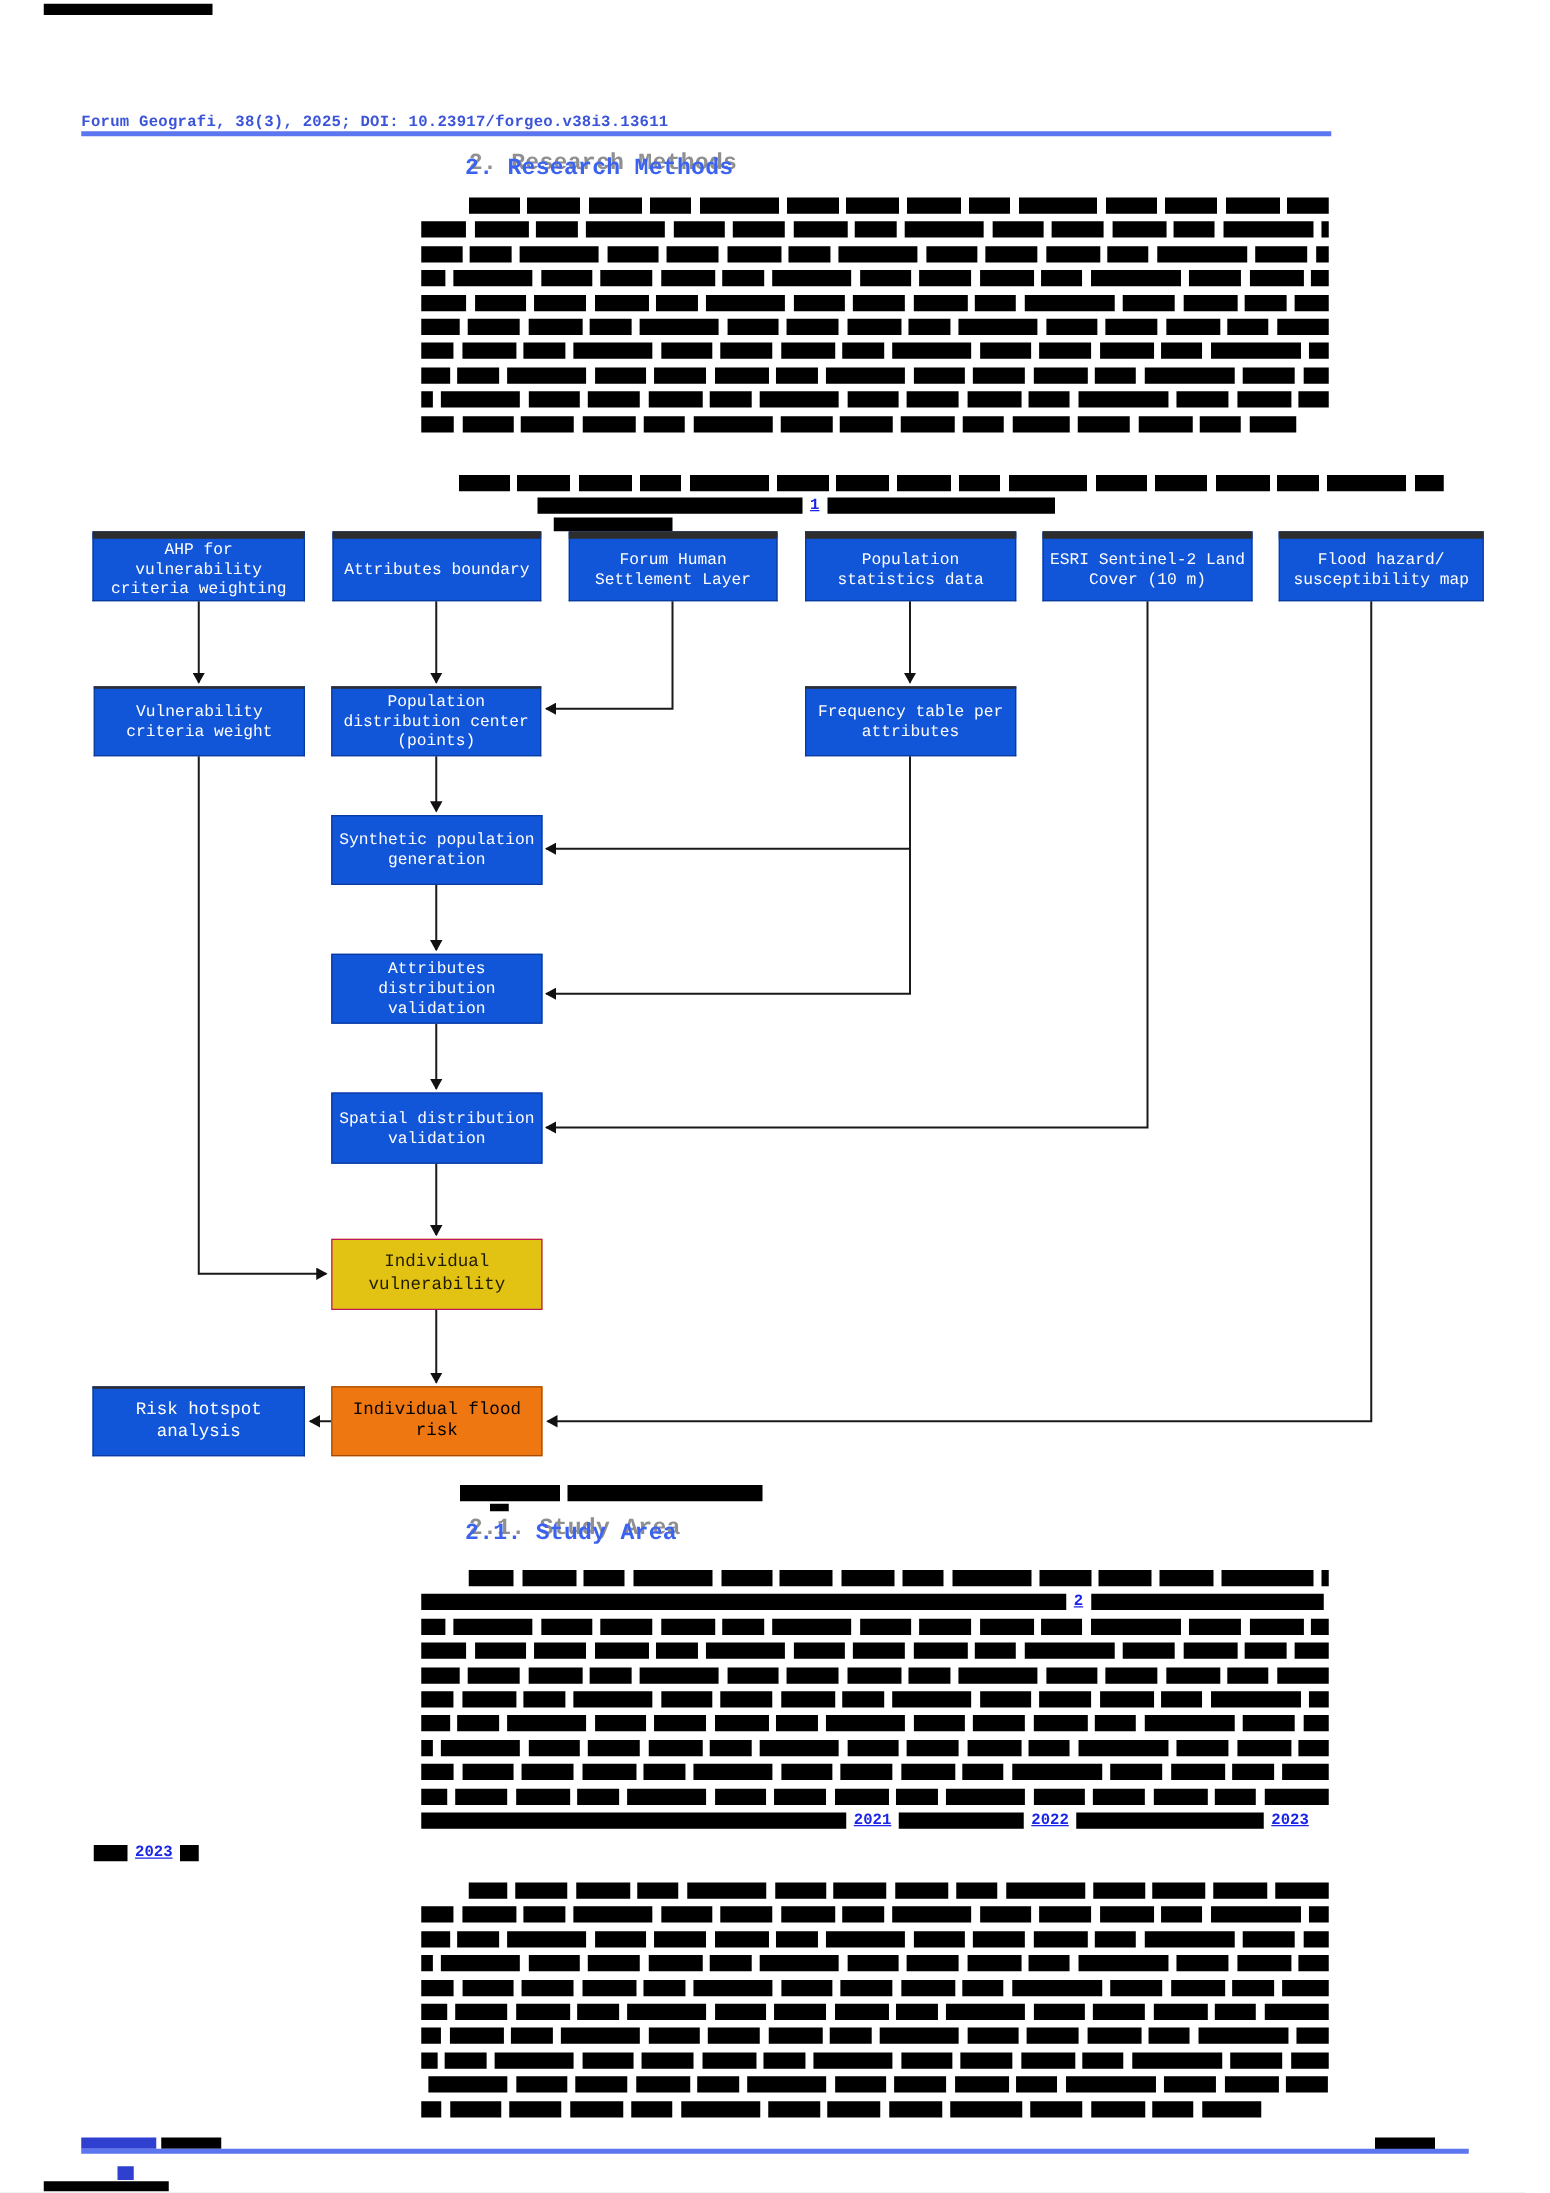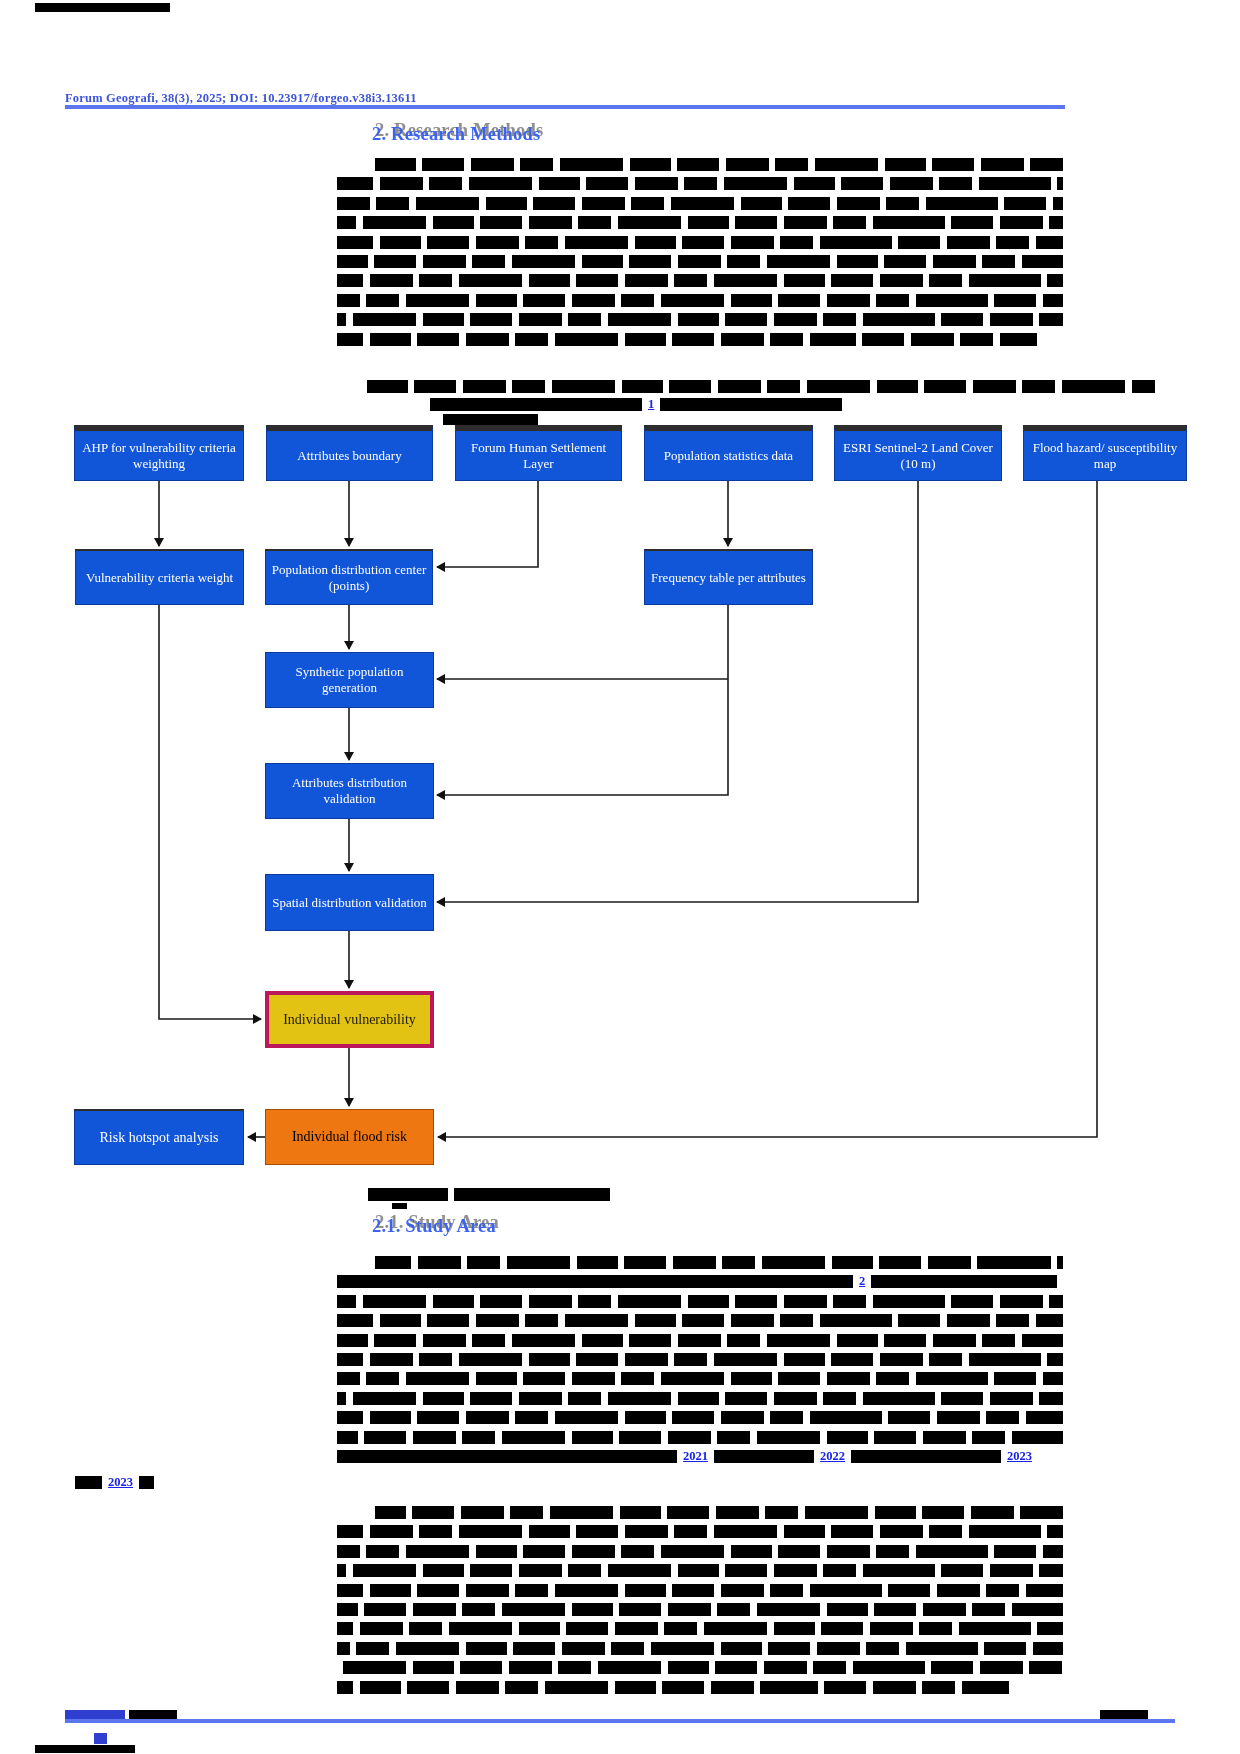--- a/index.html
+++ b/index.html
@@ -1,17 +1,17 @@
 <!DOCTYPE html>
 <html style="--box_blue: #1155d8; --box_yellow: #e2c213; --box_orange: #ee7712; --heading_blue: #3c63f0; --link_blue: #1a23e8; --rule_blue: #5b76ee;"><head>
 <meta charset="utf-8">
 <style>
   html,body{margin:0;padding:0;background:#e8e8e8;}
   .page{position:relative;width:1240px;height:1754px;background:#ffffff;overflow:hidden;
-        font-family:Liberation Serif, serif;}
+        font-family:Liberation Mono, monospace;}
   .abs{position:absolute;}
   .bar{background:#000;height:13px;}
   
   .rl{height:13px;width:100%;margin-bottom:6.4px;
       background:repeating-linear-gradient(90deg,#000 0 41px,#fff 41px 47px,#000 47px 89px,
         #fff 89px 96px,#000 96px 139px,#fff 139px 145px,#000 145px 178px,#fff 178px 185px,
         #000 185px 248px,#fff 248px 255px);}
   .prow{display:flex;align-items:center;gap:6px;height:13px;margin-bottom:6.4px;}
   .prow .bar{flex:0 0 auto;}
   .blue-link{color:var(--link_blue,#1a23e8);font-weight:bold;font-size:12.5px;line-height:13px;
@@ -20,21 +20,21 @@
       text-shadow:3px -4px 0 #8f8f8f;letter-spacing:.2px;}
   .citation{position:absolute;left:65px;top:91px;font-size:12.5px;color:#3c55d8;font-weight:bold;
       letter-spacing:.2px;}
   .rule{position:absolute;background:var(--rule_blue,#5b76ee);}
   
   .box{position:absolute;box-sizing:border-box;display:flex;align-items:center;justify-content:center;
       text-align:center;padding:2px 3px;background:var(--box_blue,#1155d8);color:#fff;
       font-size:13px;line-height:1.22;border:1px solid #0a3a9e;}
   .box.strip{border-top:6px solid #2d2d2d;}
   .box.strip2{border-top:2px solid #2d2d2d;}
-  .box.yellow{background:var(--box_yellow,#e2c213);color:#201c00;border:4px solid #be185d;}
+  .box.yellow{background:var(--box_yellow,#e2c213);color:#201c00;border:1px solid #be185d;}
   .box.orange{background:var(--box_orange,#ee7712);color:#000000;border:1px solid #a34c00;}
   svg.connectors{position:absolute;left:0;top:0;pointer-events:none;}
 </style>
 </head>
 <body>
 
 <div class="page">
 
   <div class="abs bar" style="left:35px;top:3px;width:135px;height:9px"></div>
 

